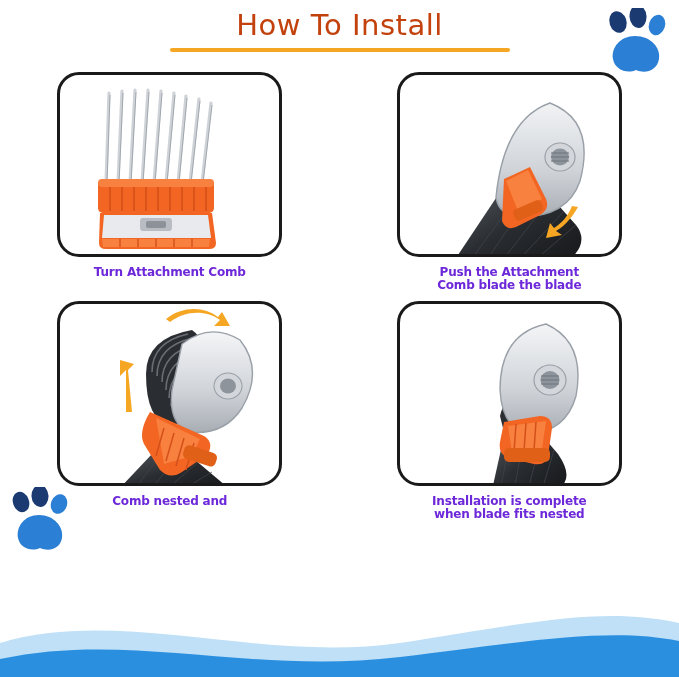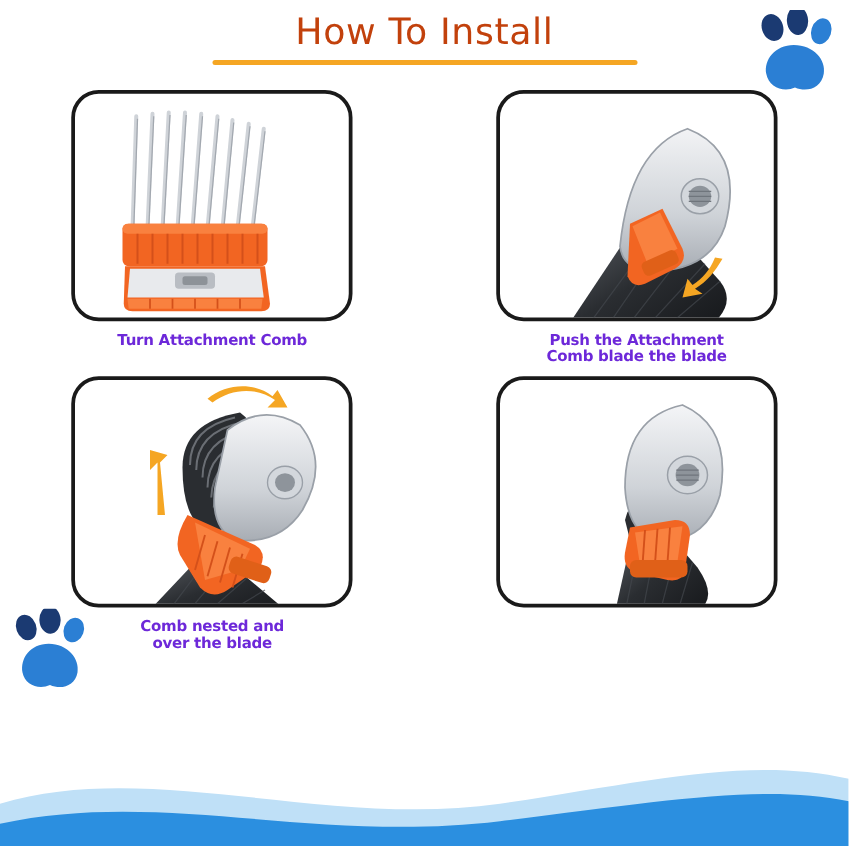--- a/index.html
+++ b/index.html
@@ -284,21 +284,20 @@
             <line x1="134" y1="139" x2="126" y2="166"></line>
           </g>
           <rect x="126" y="140" width="34" height="14" rx="5" fill="#e06018" transform="rotate(18 126 140)"></rect>
 
           <path d="M110 18 C126 6 146 6 160 16 L154 22 L170 22 L162 8 L158 13 C144 2 122 2 106 15 Z" fill="#f5a623"></path>
           <path d="M66 108 L66 66 L60 72 L60 56 L74 60 L68 66 L72 108 Z" fill="#f5a623"></path>
         </svg>
       </div>
       <div class="caption">
         <div>Comb nested and</div>
-        <div>over the blade</div>
       </div>
     </div>
 
     <div class="cell">
       <div class="panel">
         <svg width="225" height="185" viewBox="0 0 225 185">
           <defs>
             <linearGradient id="cf4" x1="0" y1="0" x2="1" y2="1">
               <stop offset="0%" stop-color="#5c6066"></stop>
               <stop offset="50%" stop-color="#2a2d31"></stop>
@@ -335,20 +334,22 @@
           <path d="M108 122 L146 117 L142 145 L112 148 Z" fill="#f9813f"></path>
           <g stroke="#d4501a" stroke-width="1.5">
             <line x1="116" y1="120" x2="114" y2="148"></line>
             <line x1="126" y1="119" x2="124" y2="147"></line>
             <line x1="136" y1="118" x2="134" y2="146"></line>
           </g>
           <rect x="104" y="144" width="46" height="14" rx="5" fill="#e06018"></rect>
         </svg>
       </div>
       <div class="caption">
+        <div>Installation is complete</div>
+        <div>when blade fits nested</div>
       </div>
     </div>
 
   </div>
 </div>
 
 <svg class="wave" viewBox="0 0 679 90">
   <path d="M0 56 C120 20 260 76 400 56 C520 38 600 18 679 36 L679 90 L0 90 Z" fill="#bfe0f7"></path>
   <path d="M0 72 C130 44 250 88 400 70 C530 54 610 40 679 54 L679 90 L0 90 Z" fill="#2b8fe0"></path>
 </svg>

